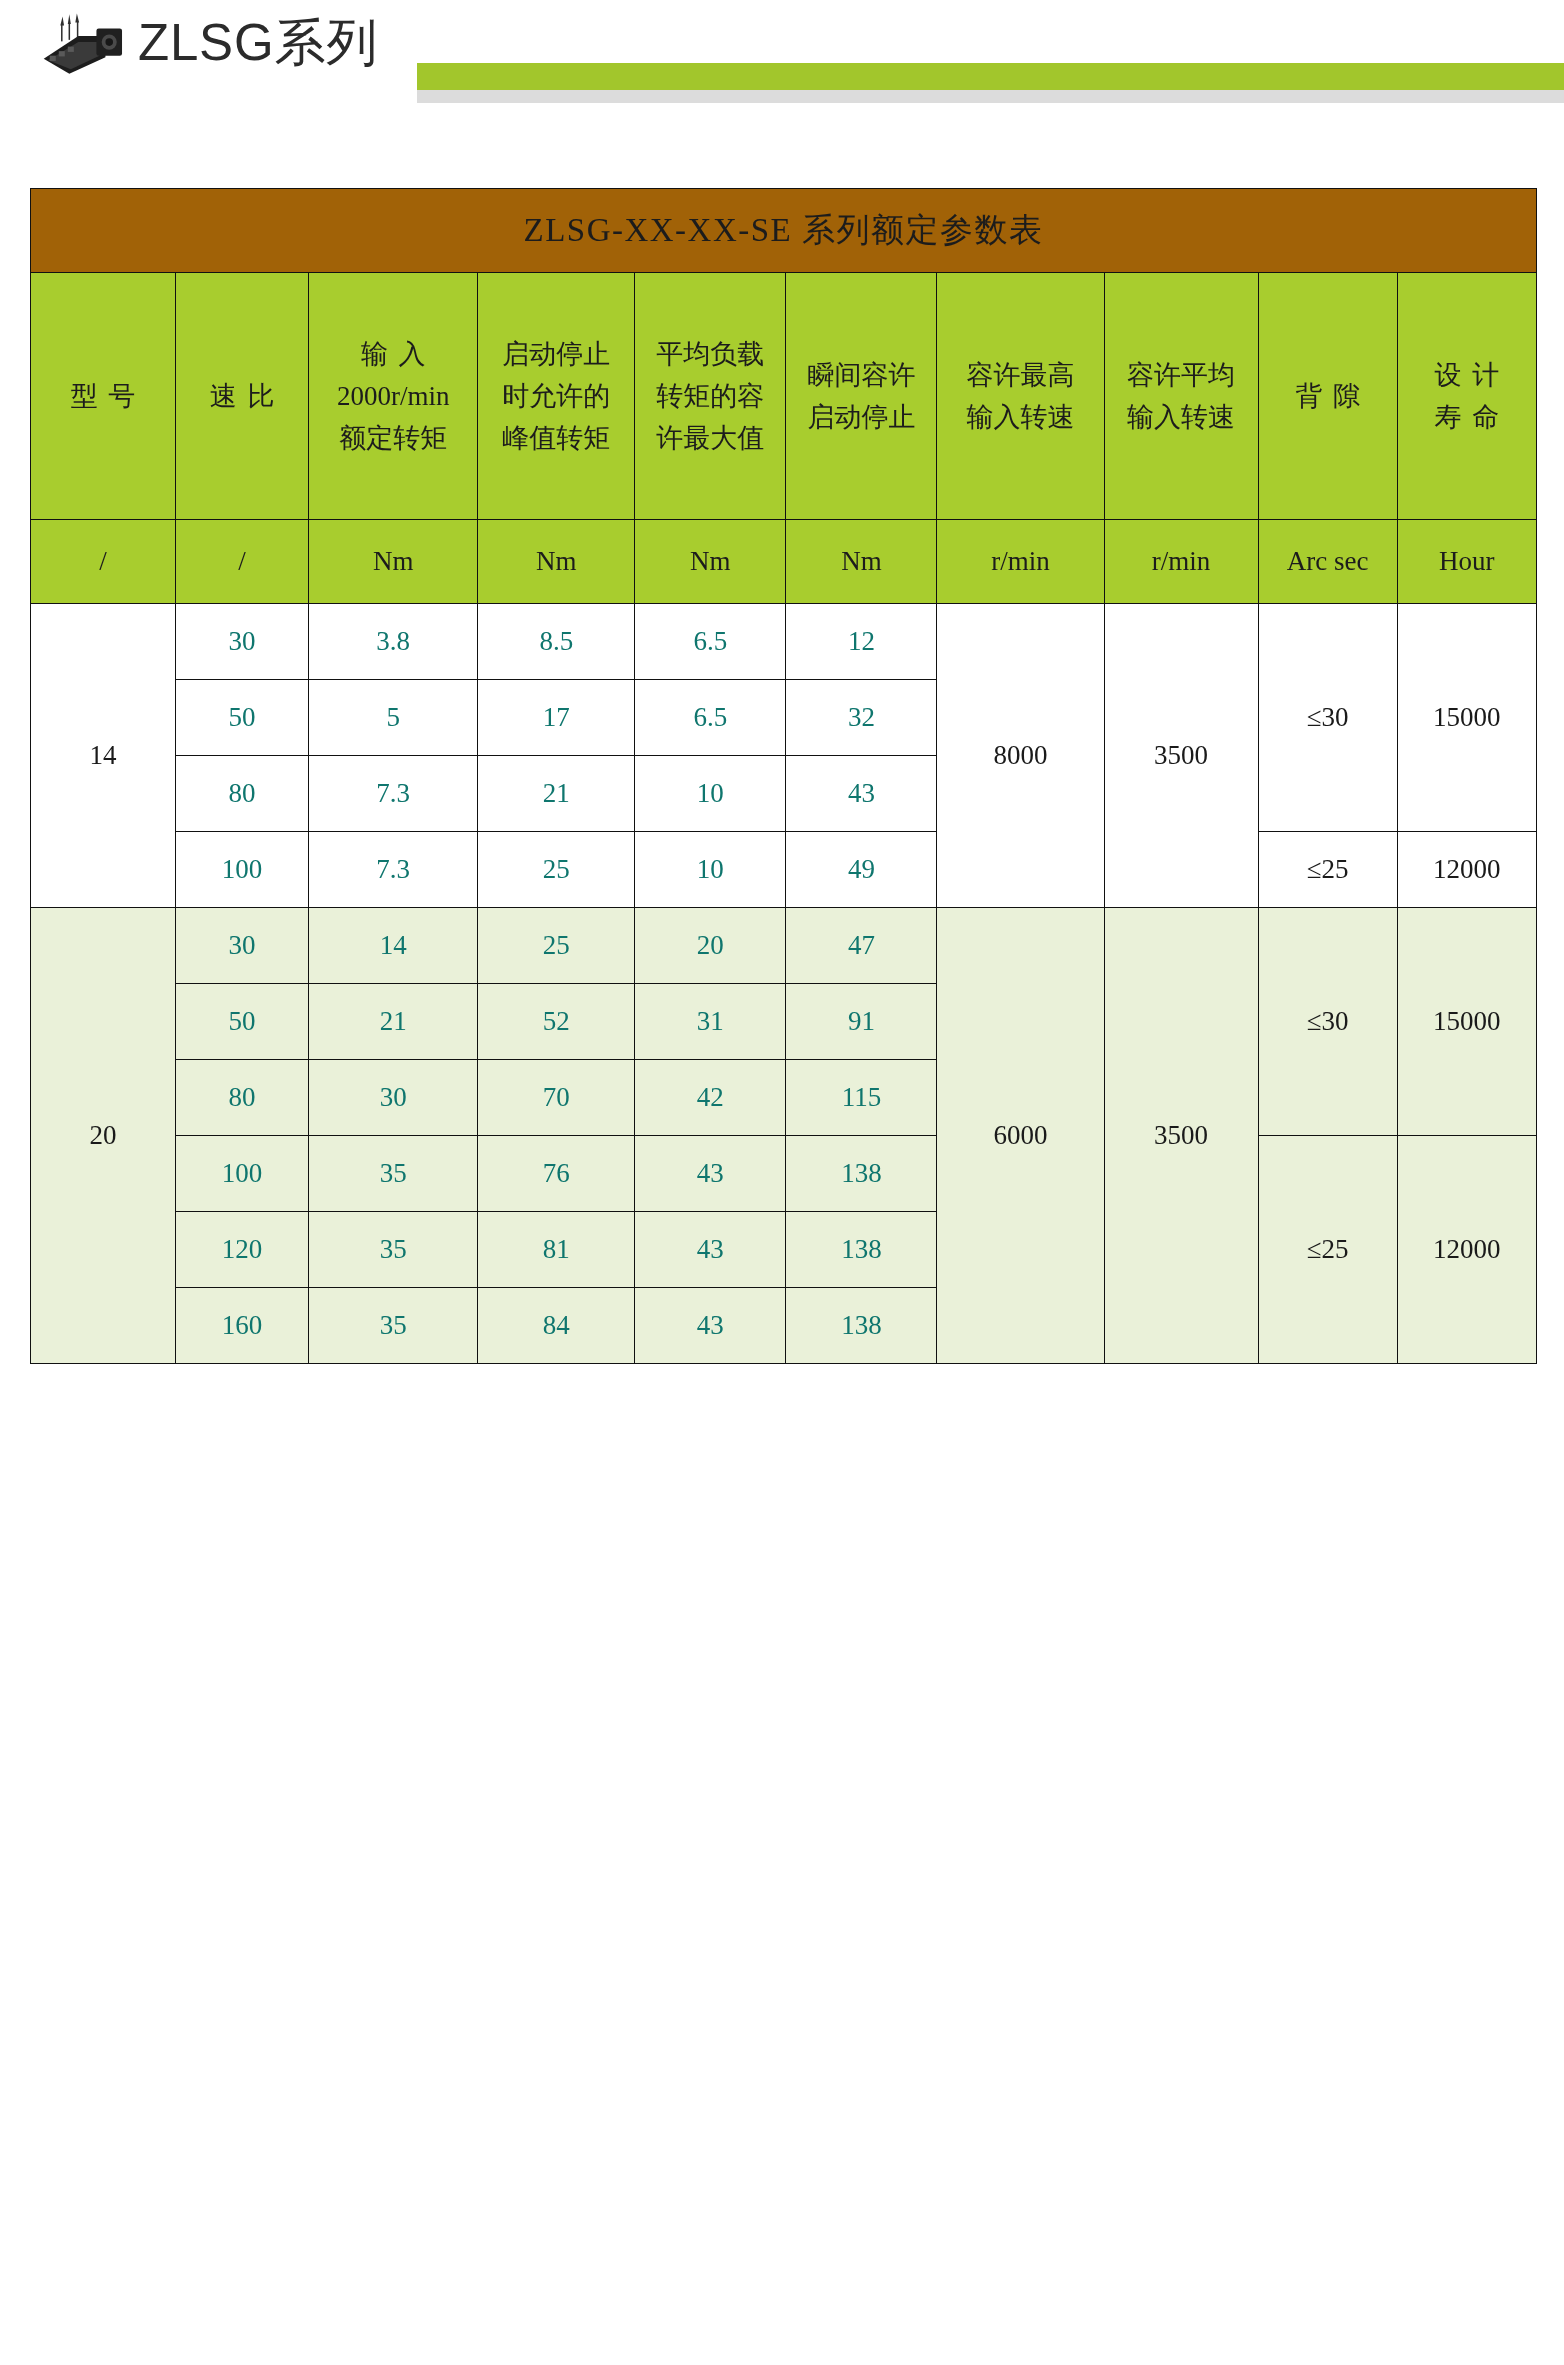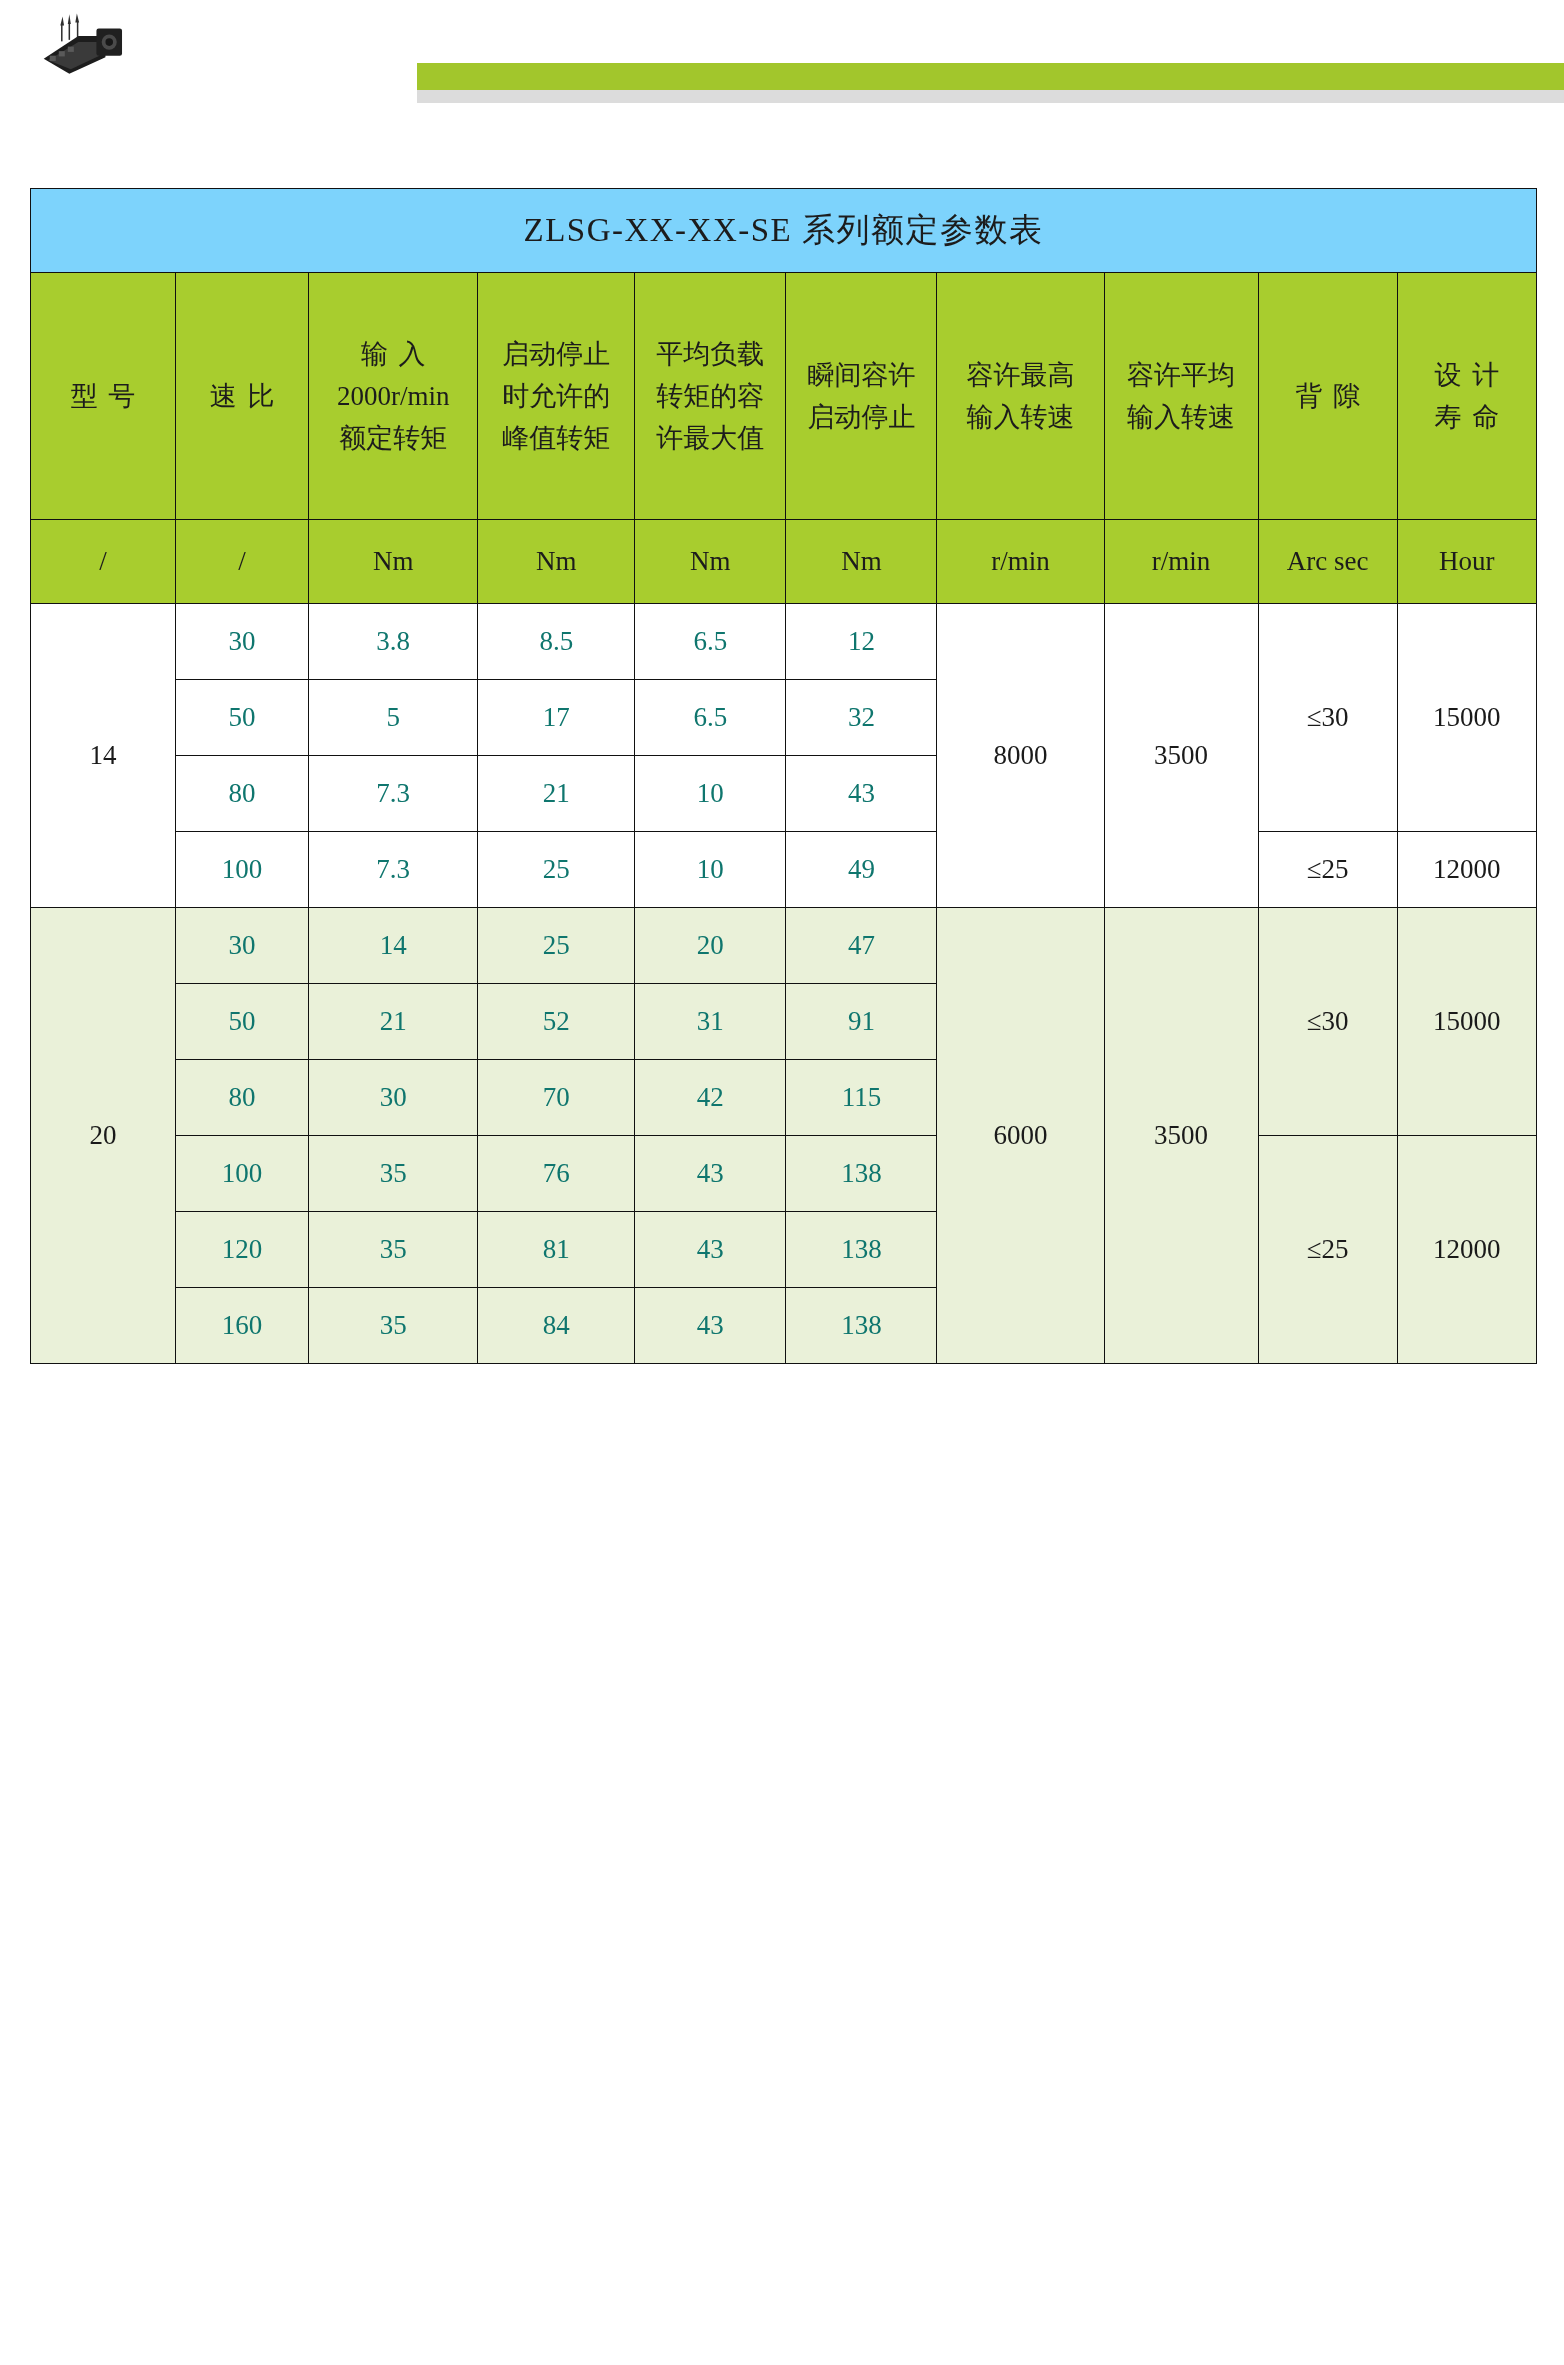--- a/index.html
+++ b/index.html
@@ -71,21 +71,21 @@
   }
   table.spec td, table.spec th {
     border: 1.5px solid #111111;
     text-align: center;
     vertical-align: middle;
     font-weight: normal;
     padding: 0;
   }
 
   .title-cell {
-    background: #7dd3fc;
+    background: #a16207;
     height: 83px;
     font-size: 33px;
     letter-spacing: 1.5px;
     font-family: "Liberation Serif", "DejaVu Serif", serif;
     color: #1c1c1c;
   }
 
   .head-cell {
     background: #a8cd2e;
     height: 246px;
@@ -136,20 +136,21 @@
     <path d="M6 62 L52 32 L88 32 L88 60 L40 82 Z" fill="#1d1d1d"></path>
     <path d="M12 64 L52 40 L80 40 L80 58 L42 76 Z" fill="#3a3a3a"></path>
     <rect x="76" y="22" width="34" height="36" rx="3" fill="#202020"></rect>
     <circle cx="93" cy="40" r="10" fill="#4a4a4a"></circle>
     <circle cx="93" cy="40" r="5" fill="#171717"></circle>
     <rect x="14" y="58" width="8" height="7" fill="#5a5a5a"></rect>
     <rect x="26" y="52" width="8" height="7" fill="#5a5a5a"></rect>
     <rect x="38" y="46" width="8" height="7" fill="#5a5a5a"></rect>
   </svg>
 
+  <div class="brand-title">ZLSG系列</div>
   <div class="header-rule-green"></div>
   <div class="header-rule-gray"></div>
 </div>
 
 <div class="table-wrap">
   <table class="spec">
     <colgroup>
       <col style="width:145px">
         <col style="width:133px">
         <col style="width:169px">

